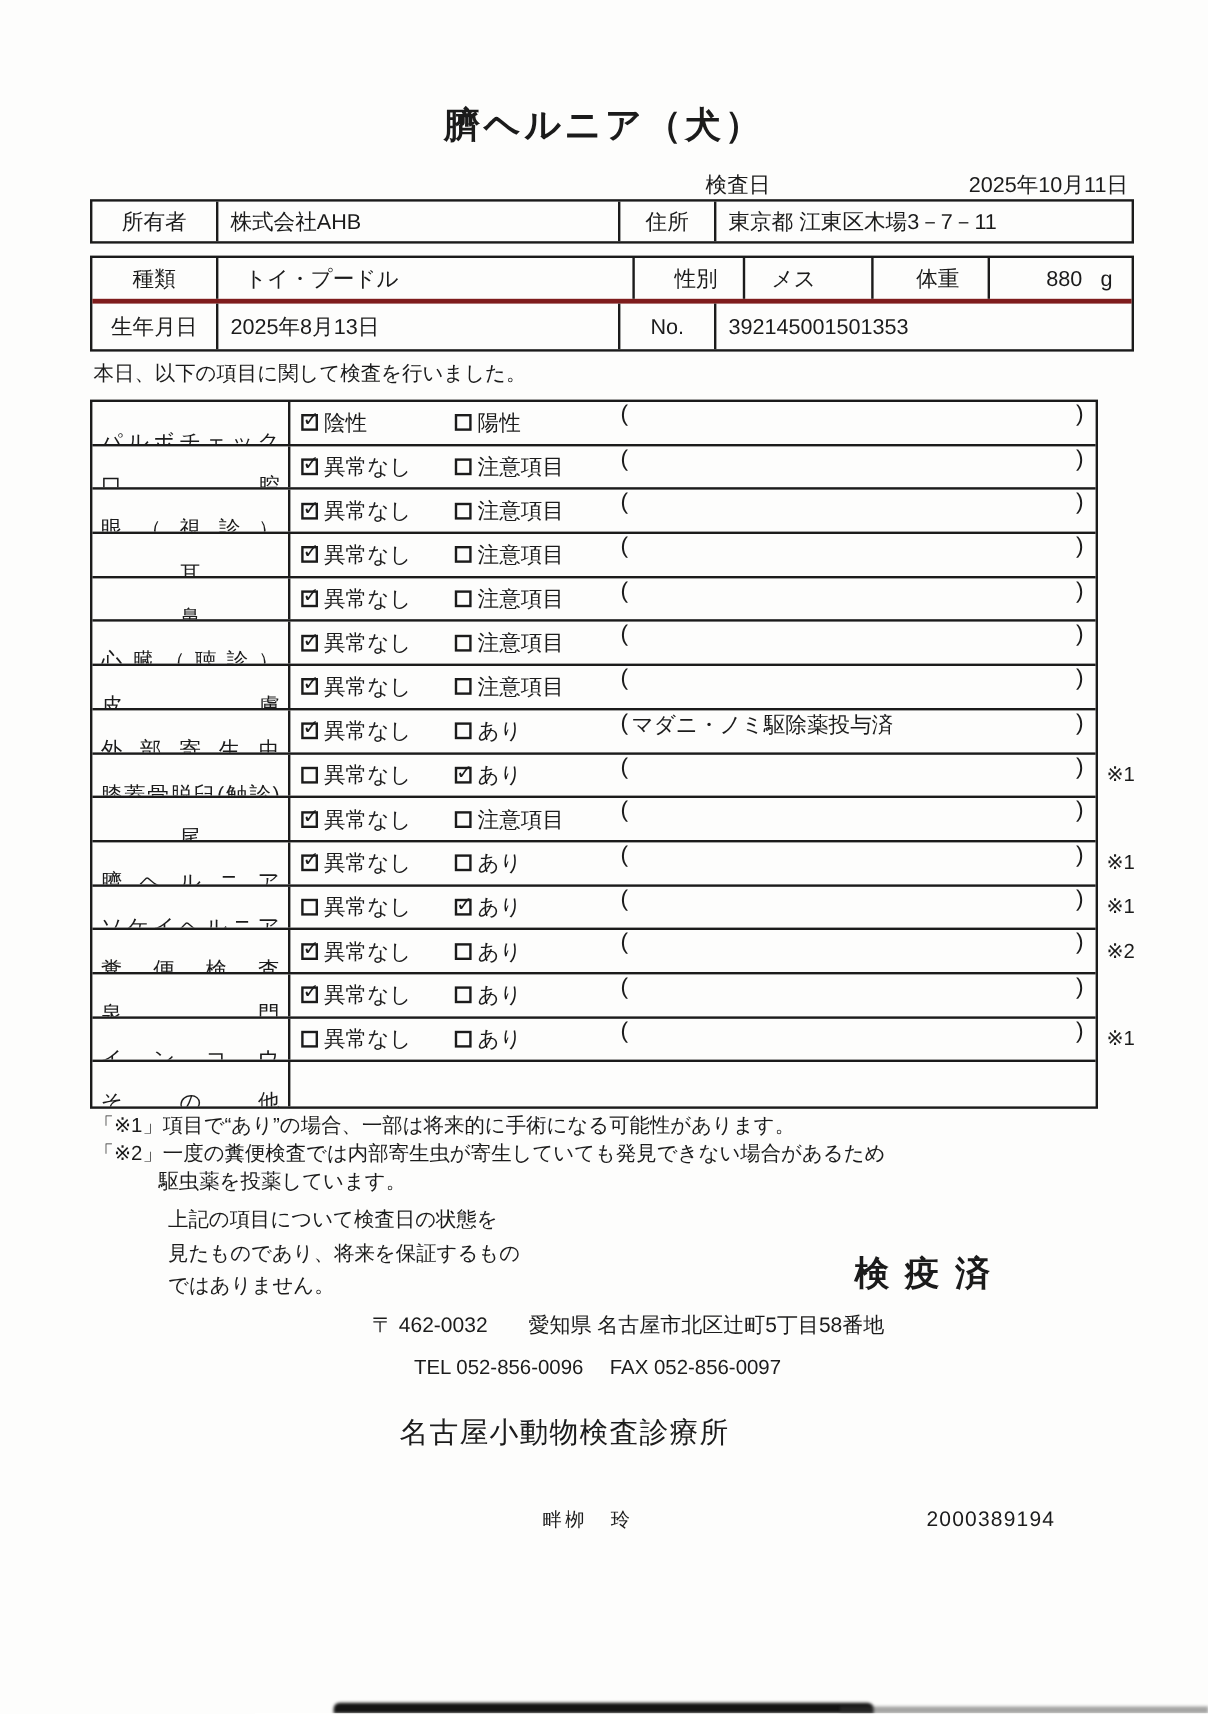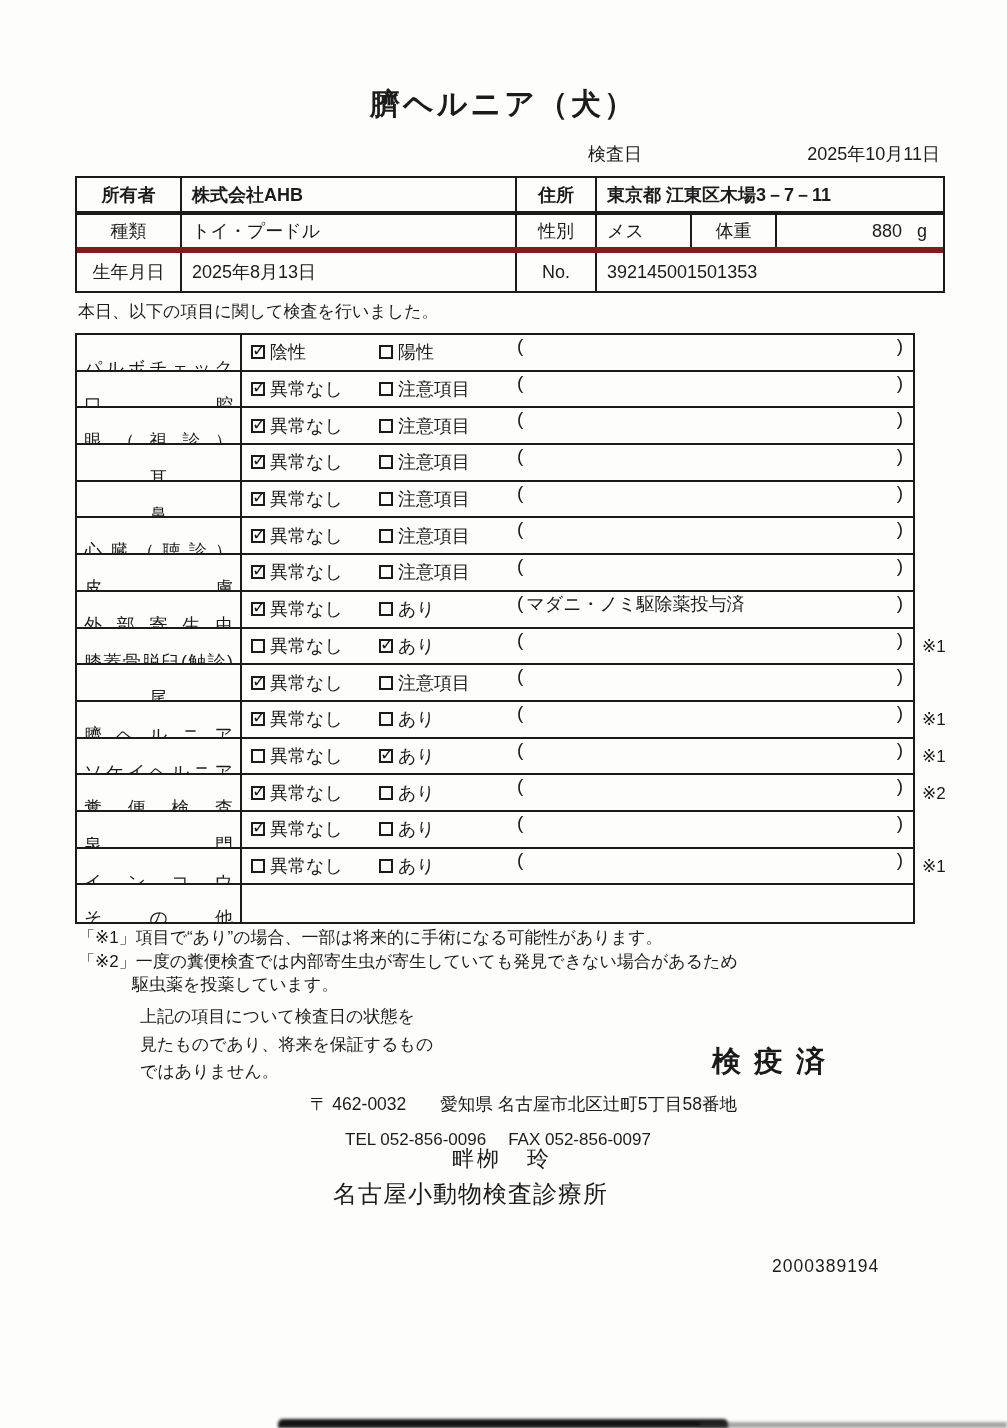--- a/index.html
+++ b/index.html
@@ -9,24 +9,24 @@
   .page { position:relative; width:1007px; height:1428px; margin:0 auto; background:#fdfdfc; overflow:hidden; }
 
   .title { position:absolute; top:84px; left:0; width:100%; text-align:center;
            font-size:30px; font-weight:bold; letter-spacing:3px; }
 
   .date-line { position:absolute; top:142px; left:588px; width:352px;
                display:flex; justify-content:space-between; font-size:18px; }
 
   
   .grid-table { position:absolute; left:75px; width:870px; border:2px solid #1b1b1b; font-size:18px; }
-  .owner-table { top:176px; display:grid; grid-template-columns:105px 335px 80px 1fr; height:37px;font-weight:bold; }
+  .owner-table { top:166px; display:grid; grid-template-columns:105px 335px 80px 1fr; height:37px; }
   .pet-table { top:213px; }
   .pet-row { display:grid; height:38px; }
-  .pet-row-1 { grid-template-columns:105px 335px 80px 95px 85px 1fr; border-bottom:6px solid #7f1d1d; }
+  .pet-row-1 { grid-template-columns:105px 335px 80px 95px 85px 1fr; border-bottom:4px solid #7f1d1d;gap:12px; }
   .pet-row-2 { grid-template-columns:105px 335px 80px 1fr; }
   .cell { display:flex; align-items:center; padding:0 10px; border-right:2px solid #1b1b1b; white-space:nowrap; }
   .cell.lab { justify-content:center; padding:0 4px; }
   .cell.last { border-right:none; }
   .cell.weight-val { justify-content:flex-end; padding-right:16px; }
   .cell.weight-val .unit { margin-left:15px; }
 
   .intro { position:absolute; top:300px; left:78px; font-size:17px; }
 
   
@@ -55,21 +55,21 @@
   .disclaimer { position:absolute; top:1003px; left:92px; font-size:17px; line-height:27.5px;margin-left:48px; }
 
   .stamp { position:absolute; top:1042px; left:712px; font-size:29px; font-weight:bold; letter-spacing:13px; white-space:nowrap; }
 
   .addr-line { position:absolute; top:1092px; left:310px; font-size:17.5px; display:flex; }
   .addr-line .addr-gap { width:34px; }
   .tel-line { position:absolute; top:1130px; left:345px; font-size:17px; display:flex; }
   .tel-line .tel-gap { width:22px; }
 
   .clinic-name { position:absolute; top:1178px; left:333px; font-size:24px; letter-spacing:1px; }
-  .vet-name { position:absolute; top:1144px; left:452px; font-size:22px; letter-spacing:3px; }
+  .vet-name { position:absolute; top:1257px; left:452px; font-size:16px; letter-spacing:3px; }
   .serial { position:absolute; top:1256px; left:772px; font-size:17.5px; letter-spacing:1px; }
 
   
   .scan-bar-1 { position:absolute; bottom:0; left:278px; width:450px; height:9px; background:#141414;
                 border-radius:5px 5px 0 0; filter:blur(1.5px); }
   .scan-bar-2 { position:absolute; bottom:0; left:700px; width:307px; height:6px; background:#3a3a3a;
                 opacity:.45; filter:blur(1.5px); }
 </style>
 </head>
 <body>

